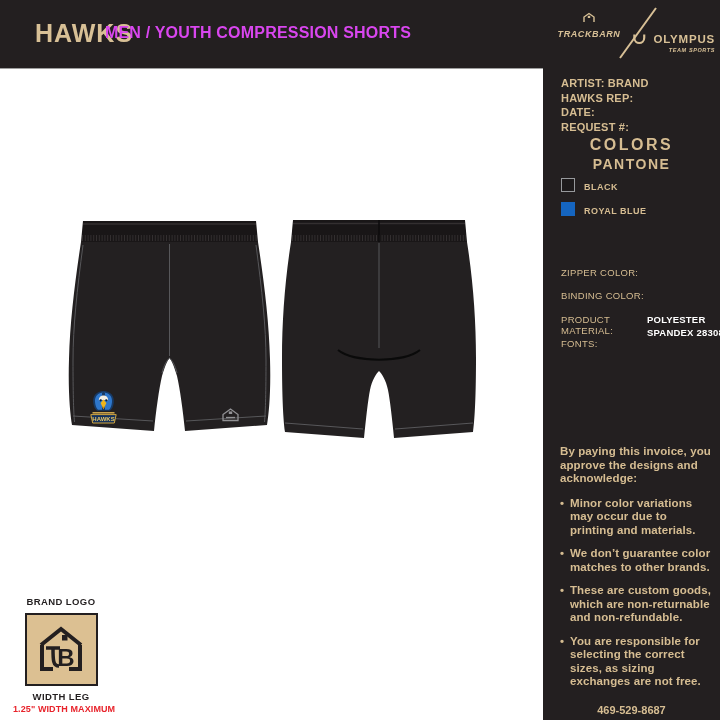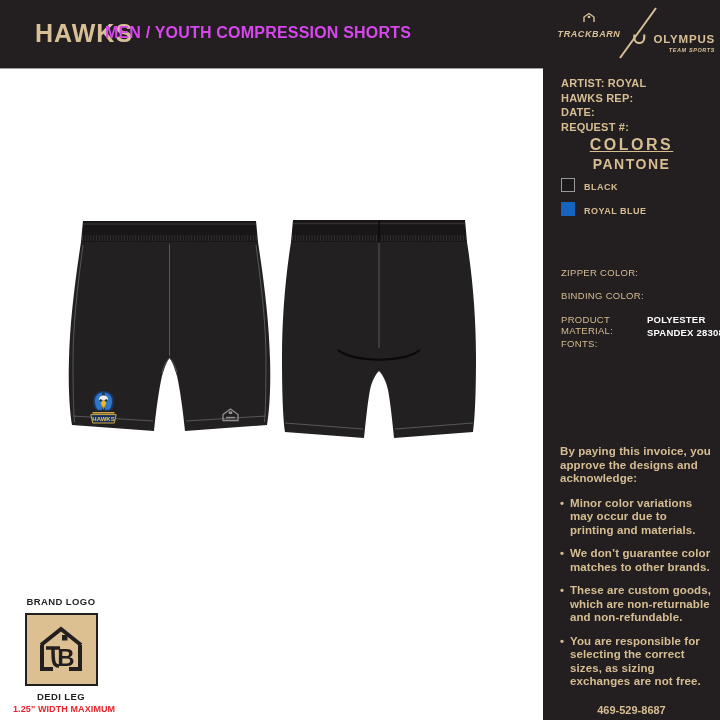--- a/index.html
+++ b/index.html
@@ -26,21 +26,21 @@
   .tb-block{position:absolute;left:556px;top:10px;width:66px;text-align:center;}
   .tb-text{font-size:9px;font-weight:800;font-style:italic;letter-spacing:0.6px;color:#d8c096;margin-top:1px;}
   .slash-svg{position:absolute;left:616px;top:5px;}
   .oly-block{position:absolute;left:633px;top:33px;width:82px;}
   .oly-row{display:flex;align-items:flex-end;gap:8px;}
   .oly-text{font-size:11.5px;font-weight:800;letter-spacing:0.8px;color:#d8c096;}
   .oly-sub{font-size:5.5px;font-weight:800;font-style:italic;letter-spacing:0.6px;color:#d8c096;text-align:right;margin-top:2px;}
   
   .sidebar{position:absolute;left:543px;top:68px;width:177px;height:652px;color:#d6bd92;}
   .info-block{position:absolute;left:18px;top:8px;font-size:11px;font-weight:800;line-height:14.5px;letter-spacing:0.2px;}
-  .colors-title{position:absolute;left:0;top:68px;width:100%;text-align:center;font-size:16px;font-weight:800;letter-spacing:2.5px;text-decoration:underline;}
+  .colors-title{position:absolute;left:0;top:68px;width:100%;text-align:center;font-size:16px;font-weight:800;letter-spacing:2.5px;}
   .pantone{position:absolute;left:0;top:88px;width:100%;text-align:center;font-size:14px;font-weight:800;letter-spacing:1.5px;}
   .swatch-row{position:absolute;left:18px;display:flex;align-items:flex-end;}
   .swatch{width:14px;height:14px;box-sizing:border-box;}
   .swatch.black{background:#1d1a1b;border:1.5px solid #97999c;}
   .swatch.blue{background:#1565c0;}
   .swatch-label{margin-left:9px;font-size:9px;font-weight:800;letter-spacing:0.5px;}
   .side-label{position:absolute;left:18px;font-size:9.5px;font-weight:400;letter-spacing:0.3px;}
   .material-value{position:absolute;left:104px;width:82px;font-size:9.5px;font-weight:800;color:#ffffff;line-height:12.5px;letter-spacing:0.2px;}
   .disclaimer{position:absolute;left:17px;top:377px;width:153px;font-size:11.5px;font-weight:800;line-height:13.5px;letter-spacing:0.1px;}
   .disclaimer p{margin:0 0 11px 0;}
@@ -163,27 +163,27 @@
           <path d="M6,21 L26,5 L46,21"></path>
           <path d="M7,21 L7,45 L18,45"></path>
           <path d="M45,21 L45,45 L34,45"></path>
         </g>
         <rect x="27" y="11" width="5.5" height="5.5" fill="#231f20"></rect>
         <path d="M11,24 L25,24" stroke="#231f20" stroke-width="3.5" fill="none"></path>
         <path d="M18,24 C18,36 18,42 24,42" stroke="#231f20" stroke-width="3.5" fill="none"></path>
         <text x="31" y="42" font-size="24" font-weight="800" fill="#231f20" text-anchor="middle">B</text>
       </svg>
     </div>
-    <div class="placement-label">DEDI LEG</div>
+    <div class="placement-label">WIDTH LEG</div>
     <div class="size-note">1.25" WIDTH MAXIMUM</div>
   </div>
 
   <div class="sidebar">
     <div class="info-block">
-      <div>ARTIST: ROYAL</div>
+      <div>ARTIST: BRAND</div>
       <div>HAWKS REP:</div>
       <div>DATE:</div>
       <div>REQUEST #:</div>
     </div>
 
     <div class="colors-title">COLORS</div>
     <div class="pantone">PANTONE</div>
 
     <div class="swatch-row" style="top:110px;">
       <span class="swatch black"></span>

